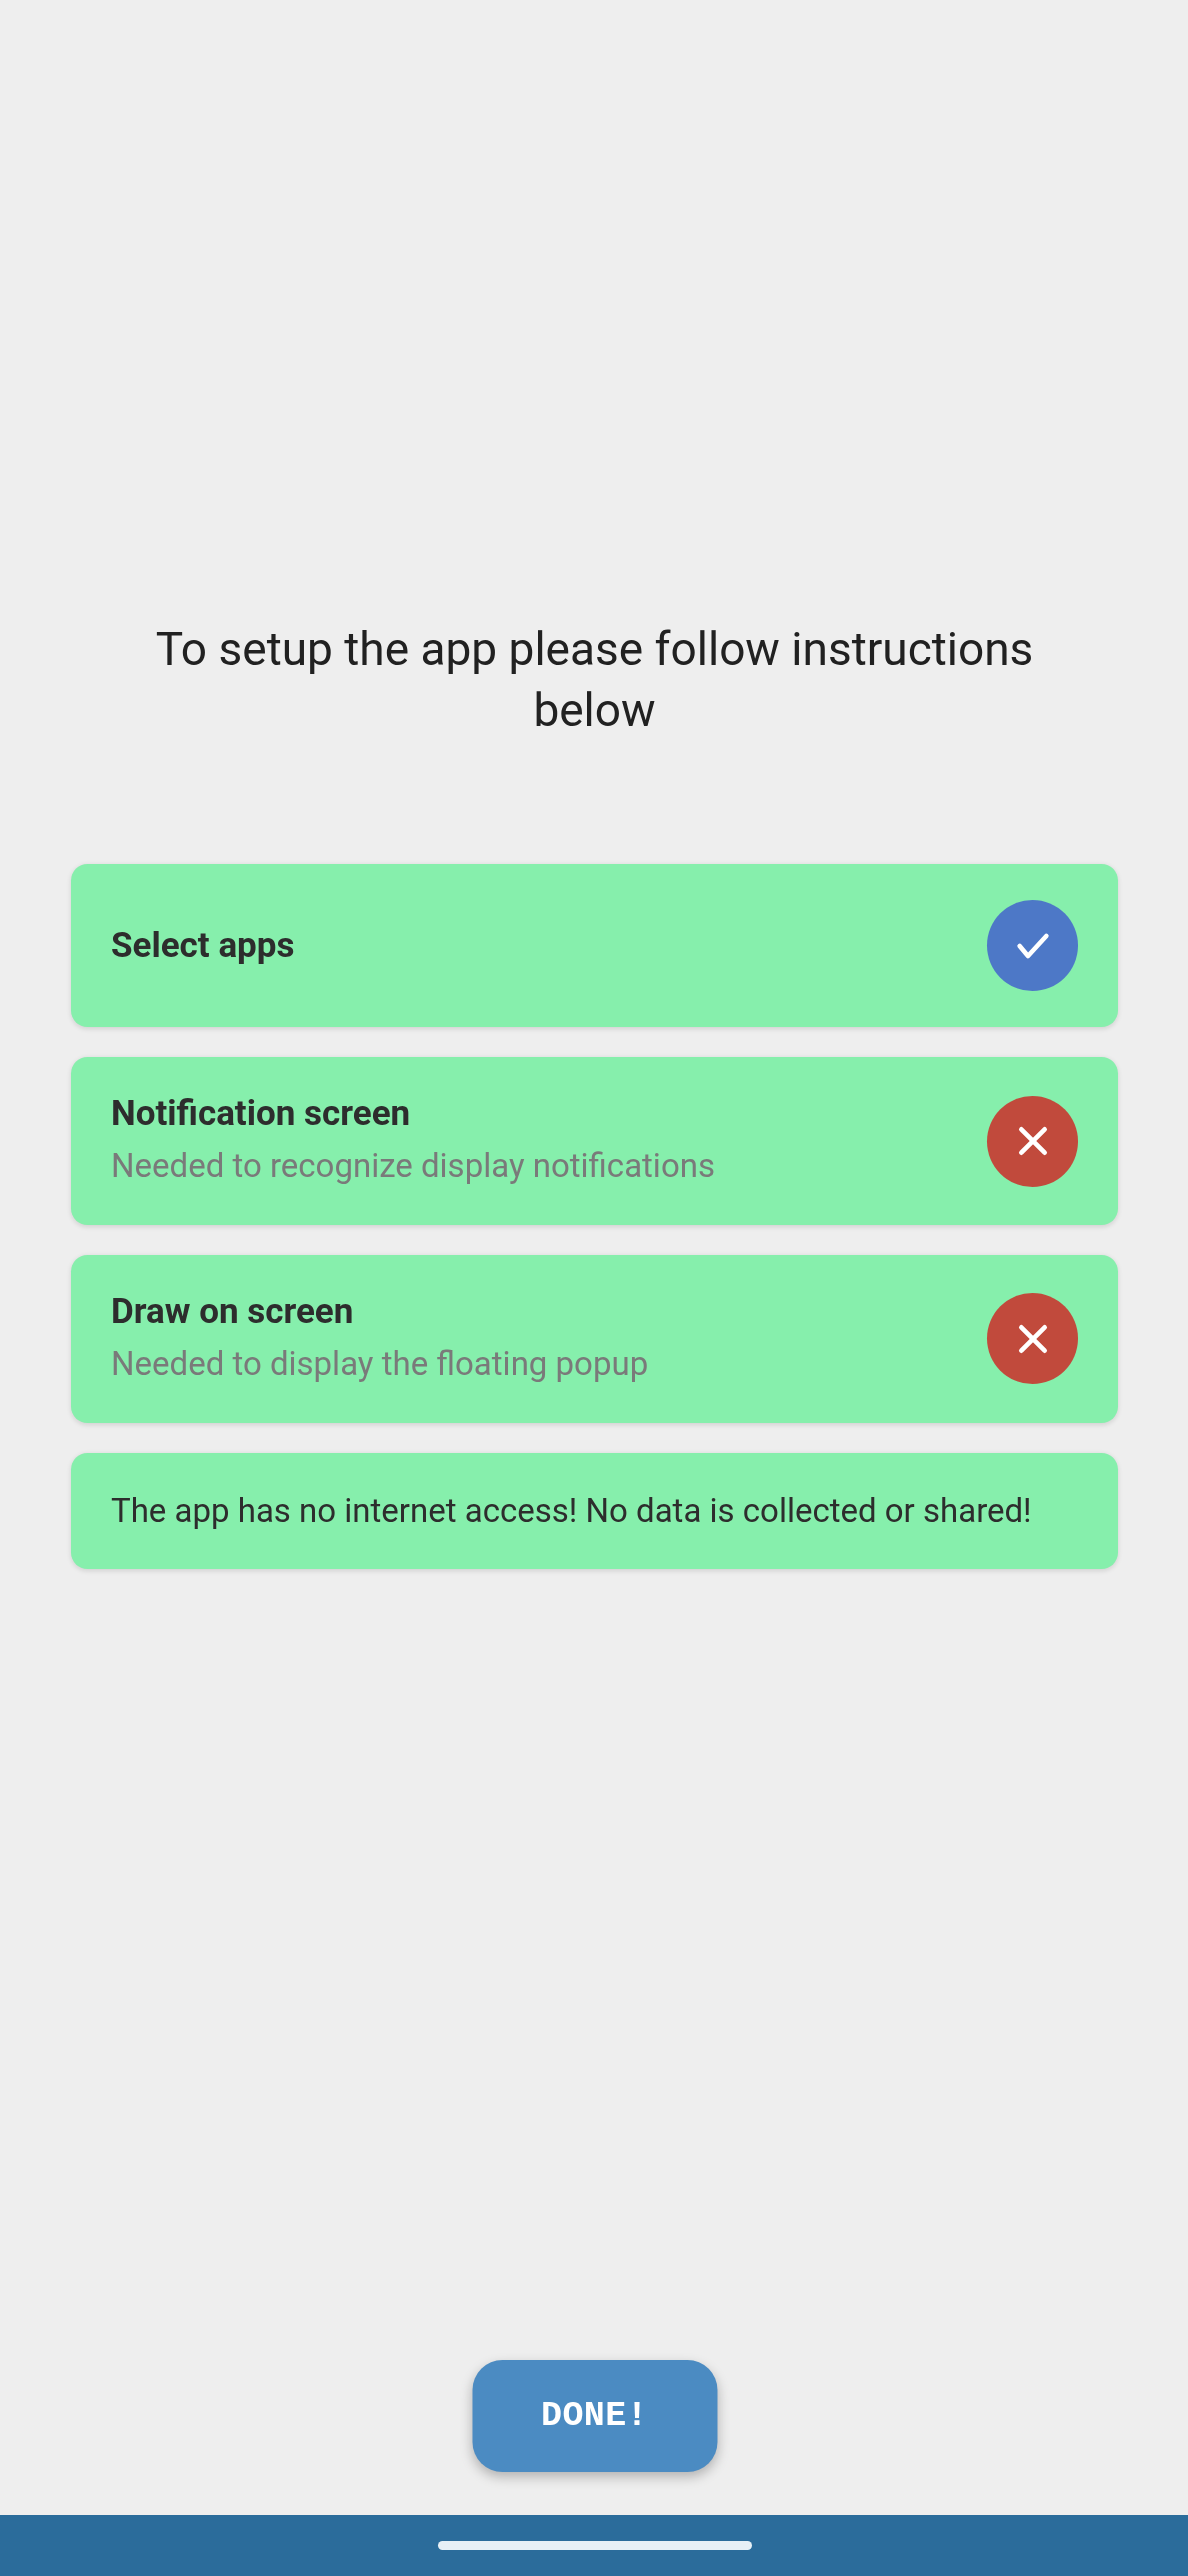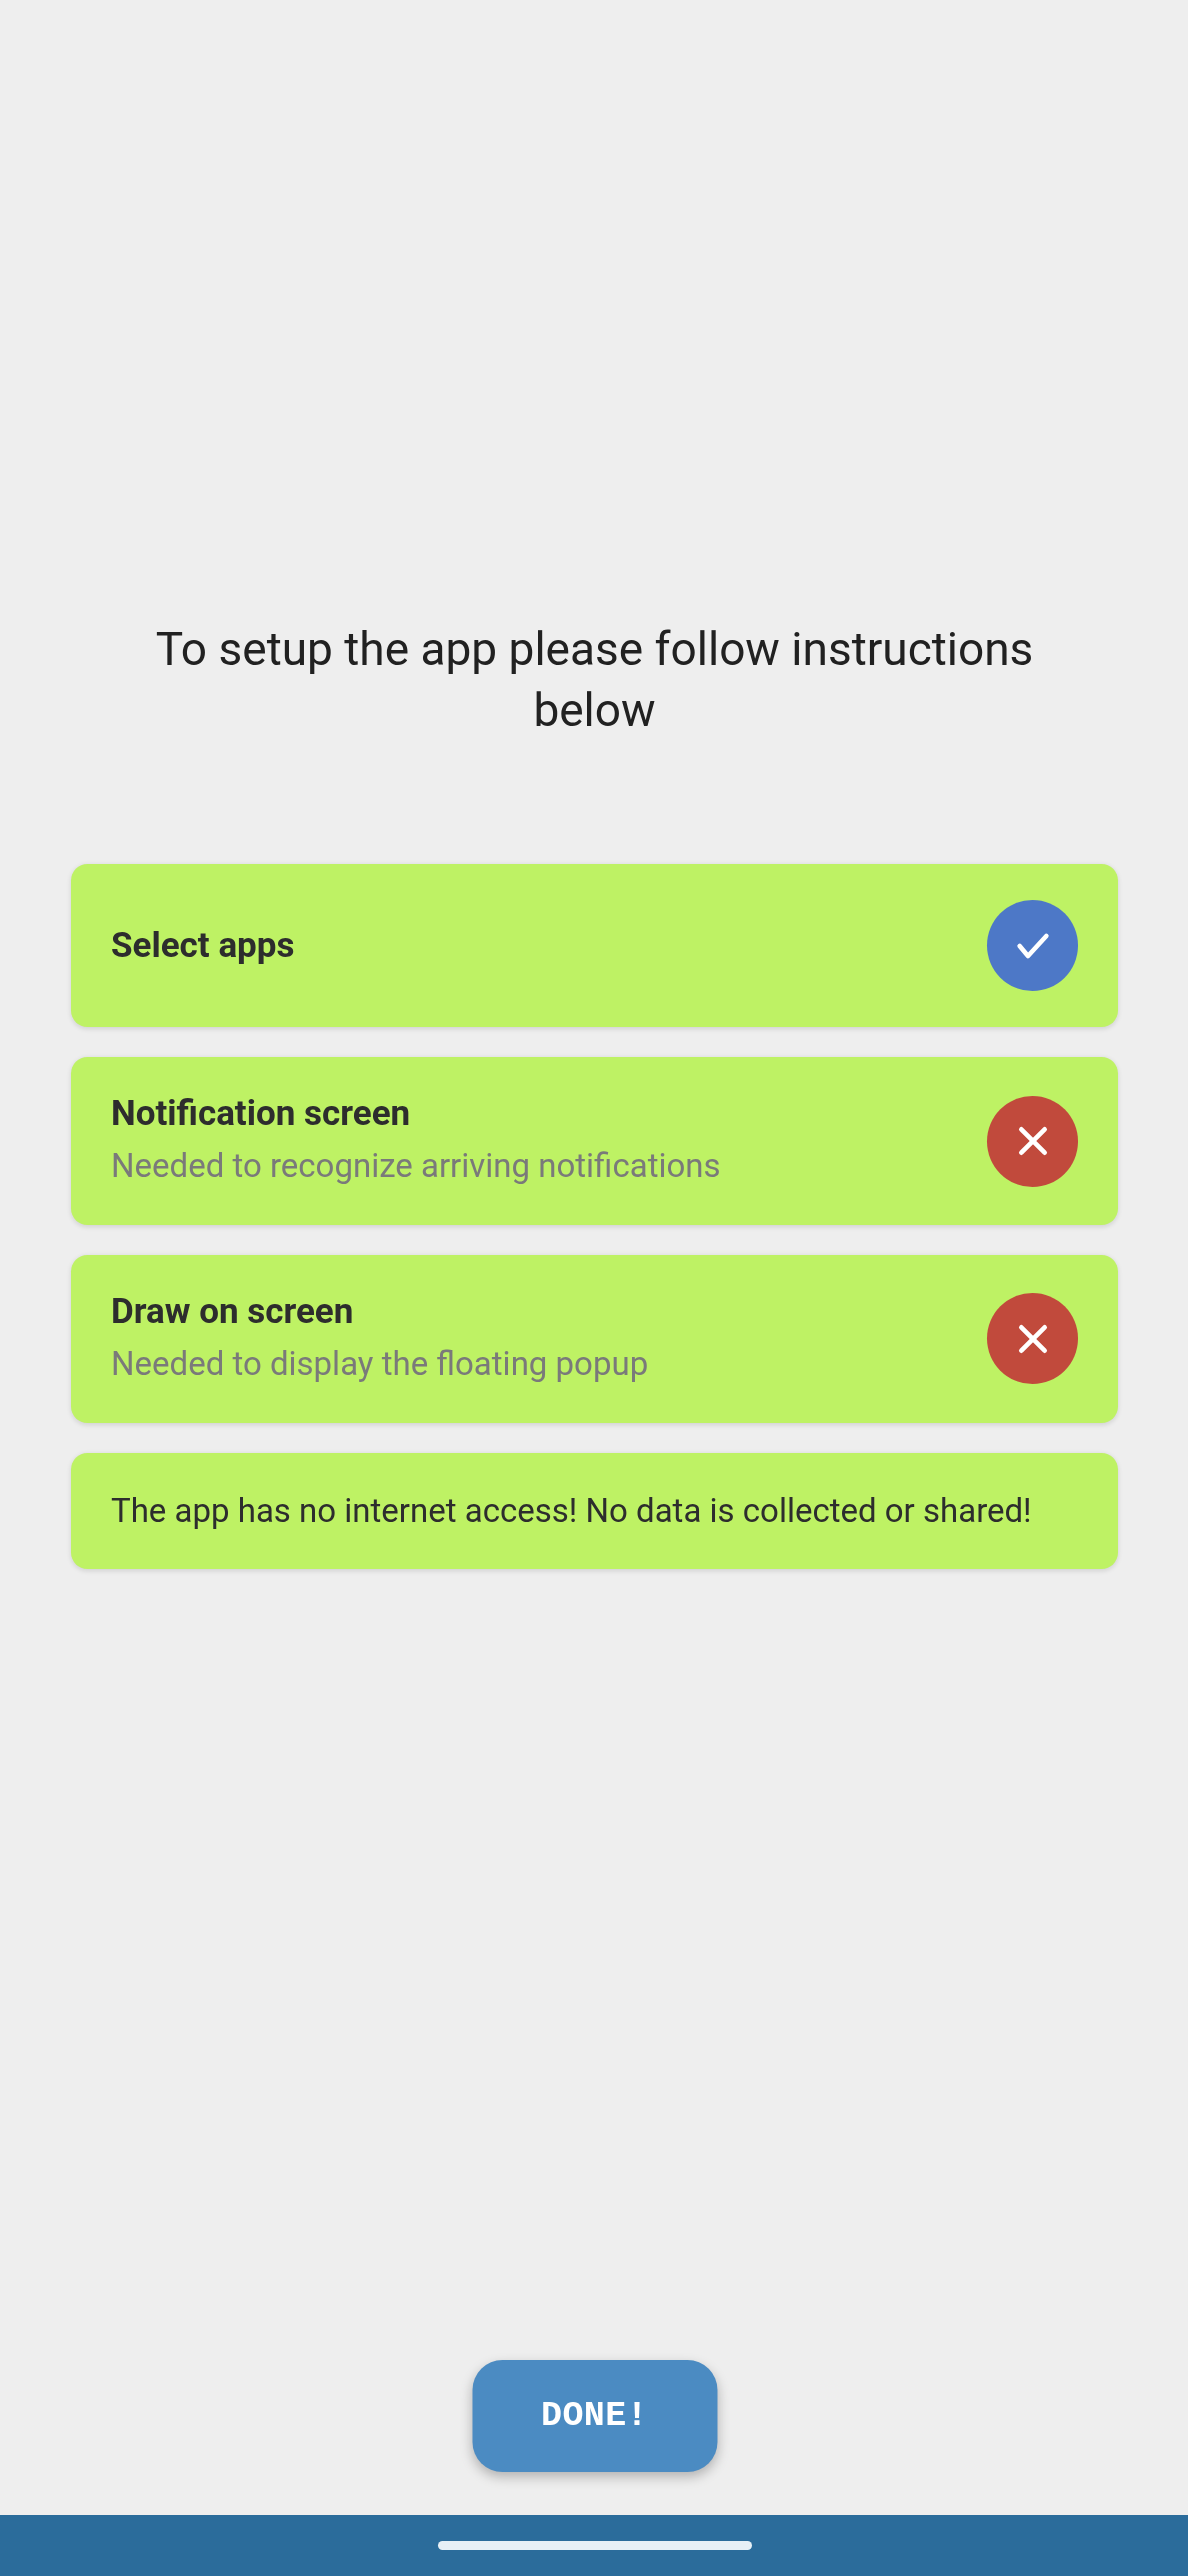--- a/index.html
+++ b/index.html
@@ -27,21 +27,21 @@
     line-height: 1.32;
     padding: 0 33px;
   }
   .cards {
     margin-top: 124px;
     display: flex;
     flex-direction: column;
     gap: 30px;
   }
   .card {
-    background: #bef264;
+    background: #86efac;
     border-radius: 16.5px;
     box-shadow: 0 1.7px 5px rgba(0,0,0,0.12);
     padding: 36px 40px;
     display: flex;
     align-items: center;
     justify-content: space-between;
     gap: 15px;
   }
   .card-text {
     display: flex;
@@ -124,21 +124,21 @@
       <div class="status-icon status-ok">
         <svg viewBox="0 0 24 24" fill="none" stroke="#ffffff" stroke-width="2.8" stroke-linecap="round" stroke-linejoin="round">
           <polyline points="4 12 9 18 20 6"></polyline>
         </svg>
       </div>
     </div>
 
     <div class="card">
       <div class="card-text">
         <div class="card-title">Notification screen</div>
-        <div class="card-sub">Needed to recognize arriving notifications</div>
+        <div class="card-sub">Needed to recognize display notifications</div>
       </div>
       <div class="status-icon status-no">
         <svg viewBox="0 0 24 24" fill="none" stroke="#ffffff" stroke-width="2.8" stroke-linecap="round">
           <line x1="5" y1="5" x2="19" y2="19"></line>
           <line x1="19" y1="5" x2="5" y2="19"></line>
         </svg>
       </div>
     </div>
 
     <div class="card">

